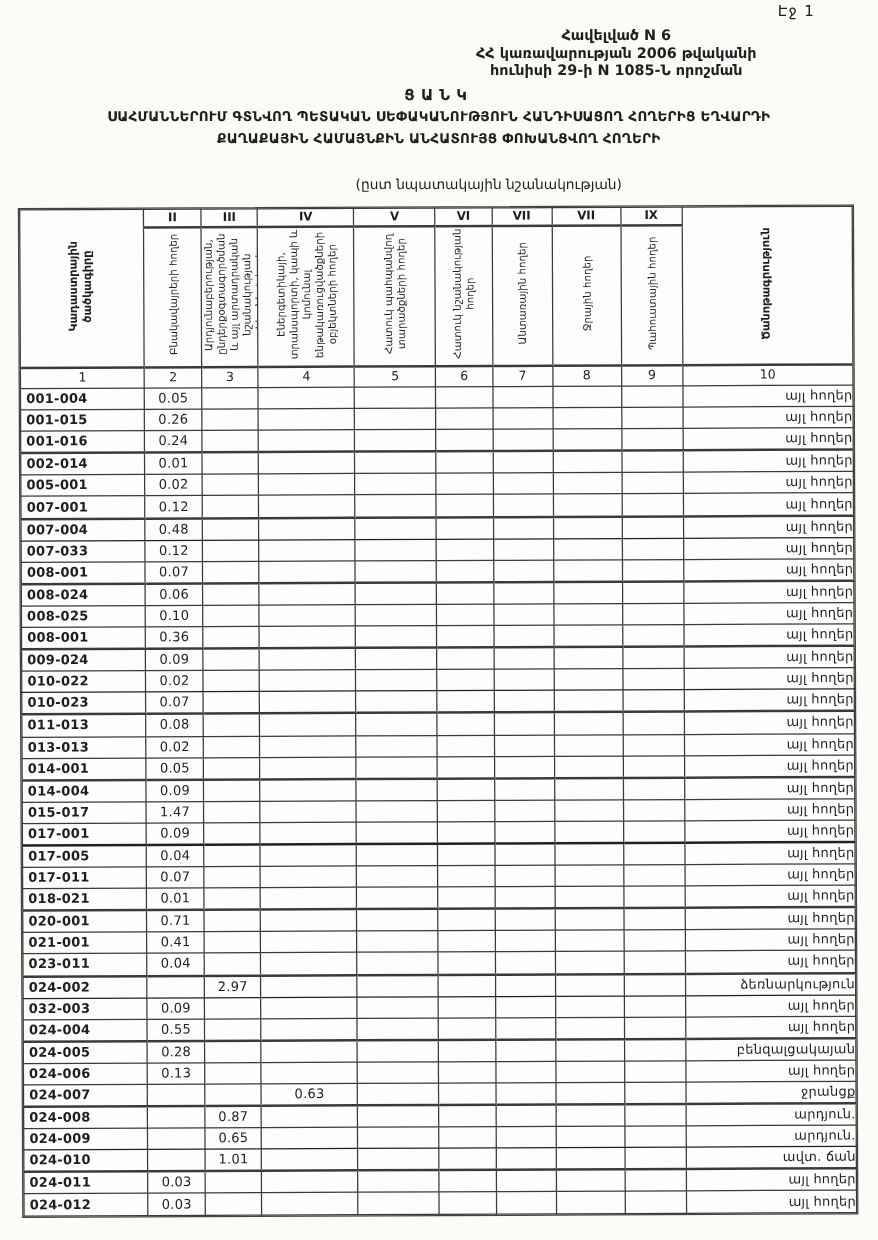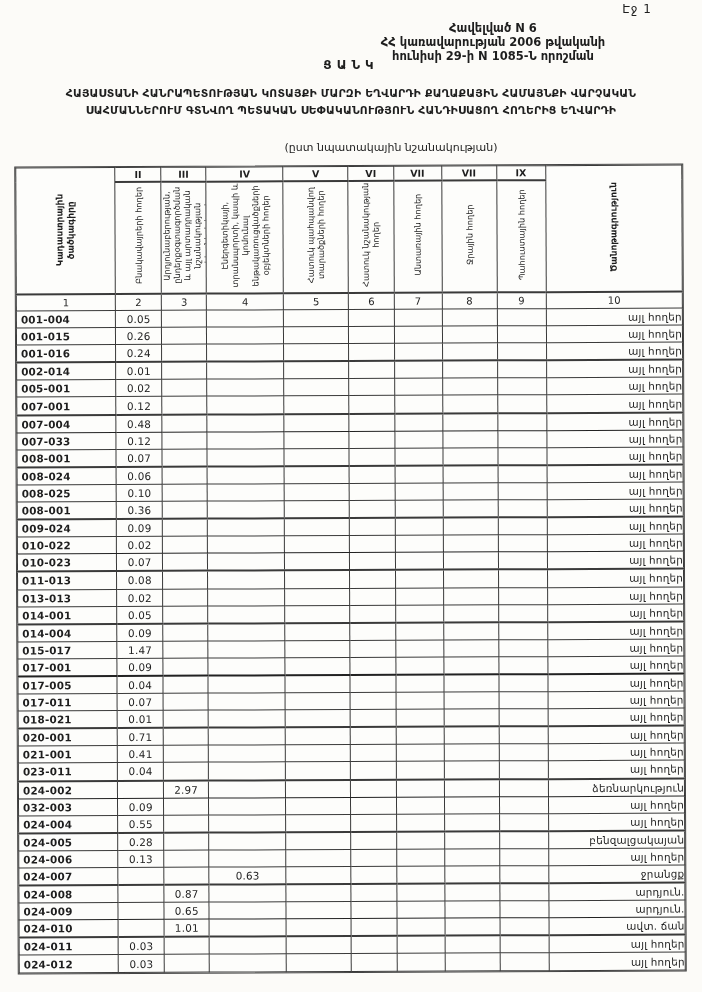--- a/index.html
+++ b/index.html
@@ -5,21 +5,21 @@
   html,body{margin:0;padding:0;}
   body{
     width:702px;height:992px;position:relative;overflow:hidden;
     background:#fcfbf8;color:#1e1e1e;
     font-family:"DejaVu Sans", sans-serif;
     -webkit-font-smoothing:none;
   }
   .page-label{position:absolute;top:2px;right:50px;font-size:12px;font-weight:normal;letter-spacing:1px;}
   .appendix{position:absolute;top:21px;left:278px;width:430px;text-align:center;
     font-size:11.5px;font-weight:bold;line-height:14px;}
-  .doc-title{position:absolute;top:58px;left:0;width:100%;text-align:center;
+  .doc-title{position:absolute;top:69px;left:0;width:100%;text-align:center;
     font-size:12px;font-weight:bold;letter-spacing:5px;}
   .subtitles{position:absolute;top:85px;left:0;width:100%;text-align:center;
     font-size:10.8px;font-weight:bold;line-height:17px;letter-spacing:0.2px;}
   .subtitles div{white-space:nowrap;}
   .sub-note{position:absolute;top:141px;left:0;width:100%;text-align:center;font-size:11px;padding-left:40px;}
 
   .table-wrap{position:absolute;top:166px;left:17px;transform:rotate(-0.25deg);}
   table{border-collapse:collapse;table-layout:fixed;width:667px;background:#fdfdfb;}
   th,td{border:1px solid #3a3a3a;padding:0;overflow:hidden;}
   thead th{font-weight:normal;vertical-align:middle;}
@@ -48,22 +48,22 @@
 
 <div class="appendix">
   <div>Հավելված N 6</div>
   <div>ՀՀ կառավարության 2006 թվականի</div>
   <div>հունիսի 29-ի N 1085-Ն որոշման</div>
 </div>
 
 <div class="doc-title">ՑԱՆԿ</div>
 
 <div class="subtitles">
-  <div>ՀԱՅԱՍՏԱՆԻ ՀԱՆՐԱՊԵՏՈՒԹՅԱՆ ԿՈՏԱՅՔԻ ՄԱՐԶԻ ԵՂՎԱՐԴԻ ՔԱՂԱՔԱՅԻՆ ՀԱՄԱՅՆՔԻ ՎԱՐՉԱԿԱՆ</div>
   <div>ՍԱՀՄԱՆՆԵՐՈՒՄ ԳՏՆՎՈՂ ՊԵՏԱԿԱՆ ՍԵՓԱԿԱՆՈՒԹՅՈՒՆ ՀԱՆԴԻՍԱՑՈՂ ՀՈՂԵՐԻՑ ԵՂՎԱՐԴԻ</div>
+  <div>ՔԱՂԱՔԱՅԻՆ ՀԱՄԱՅՆՔԻՆ ԱՆՀԱՏՈՒՅՑ ՓՈԽԱՆՑՎՈՂ ՀՈՂԵՐԻ</div>
 </div>
 
 <div class="sub-note">(ըստ նպատակային նշանակության)</div>
 
 <div class="table-wrap">
 <table>
   <colgroup>
     <col style="width:99px">
         <col style="width:46px">
         <col style="width:45px">

